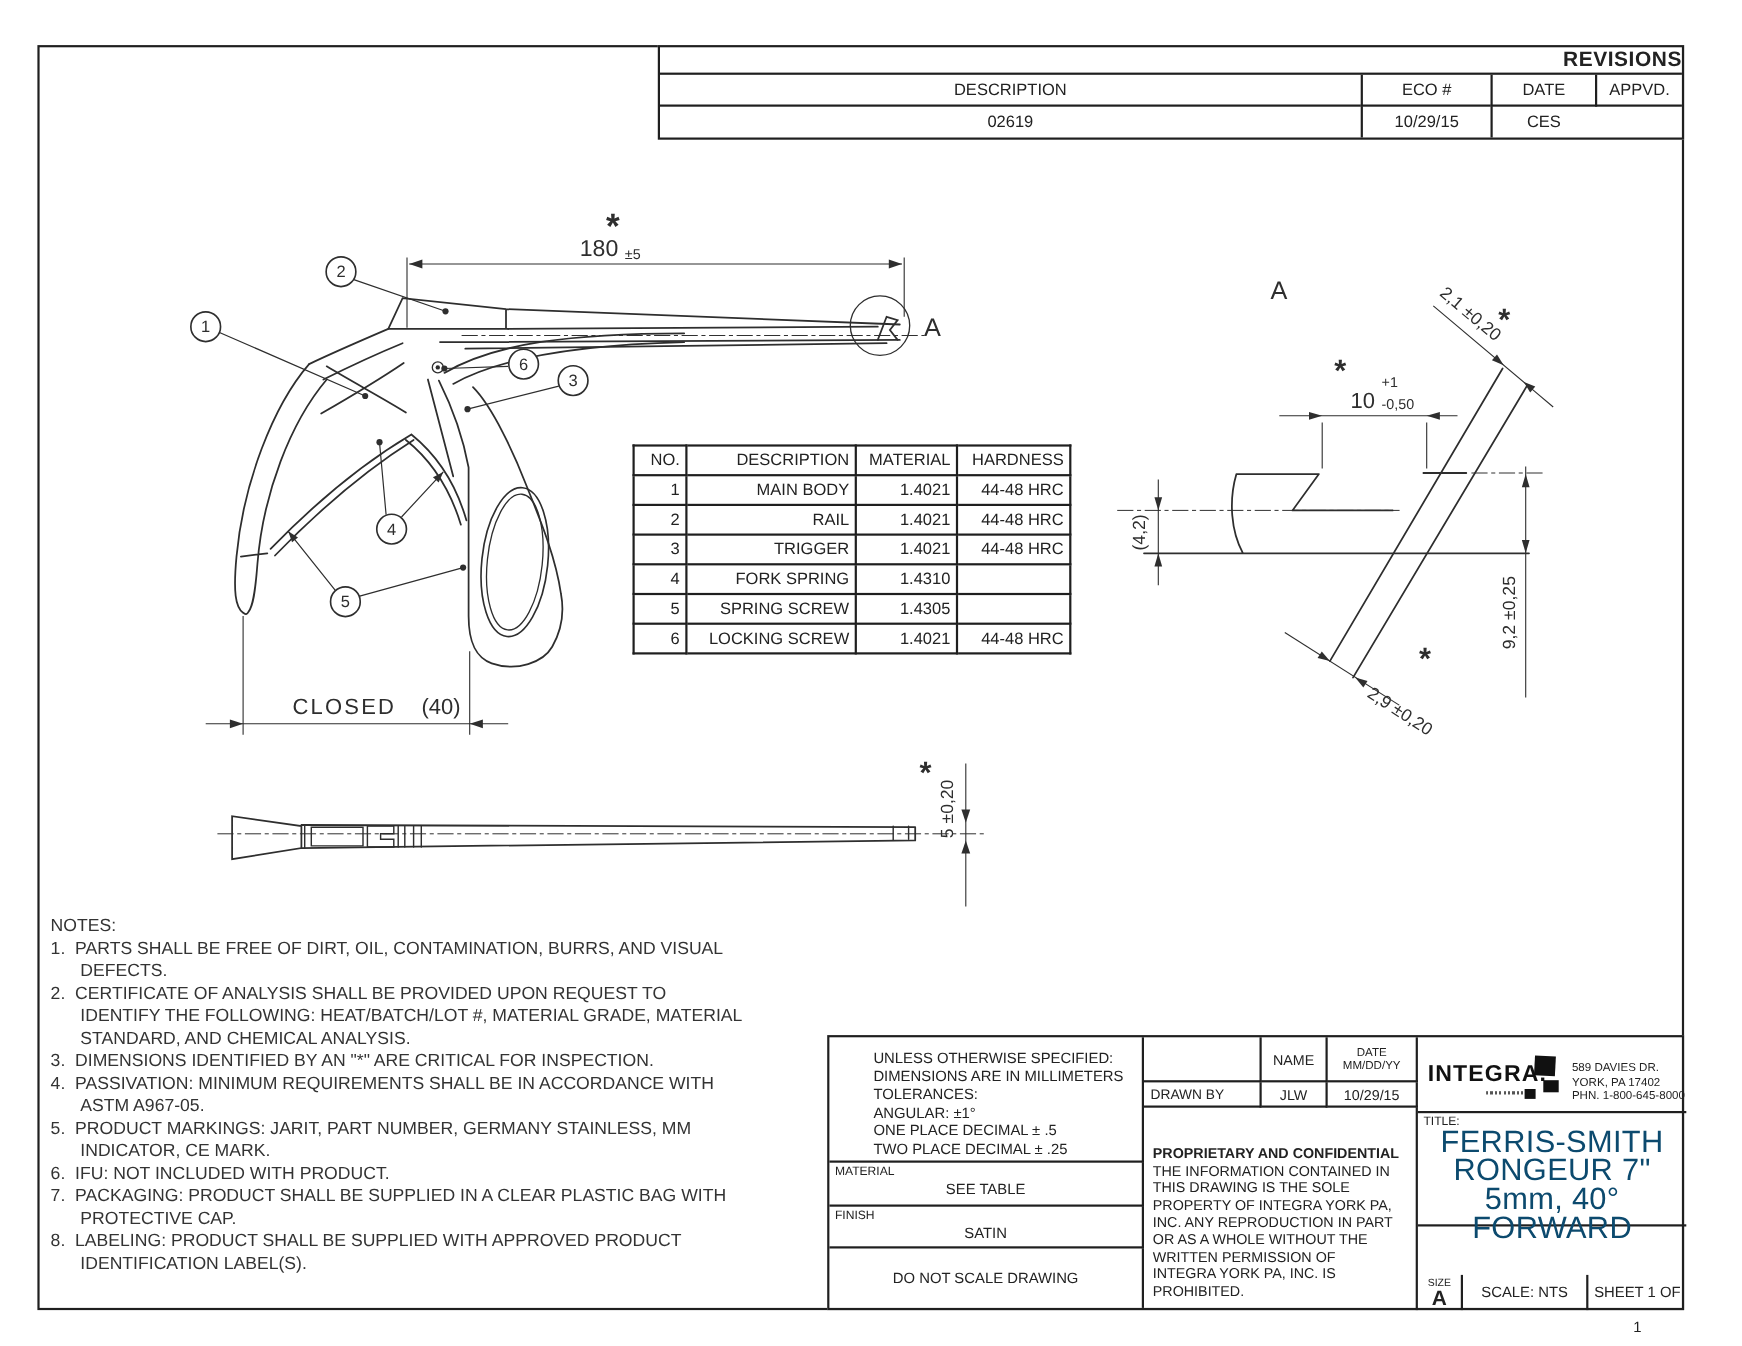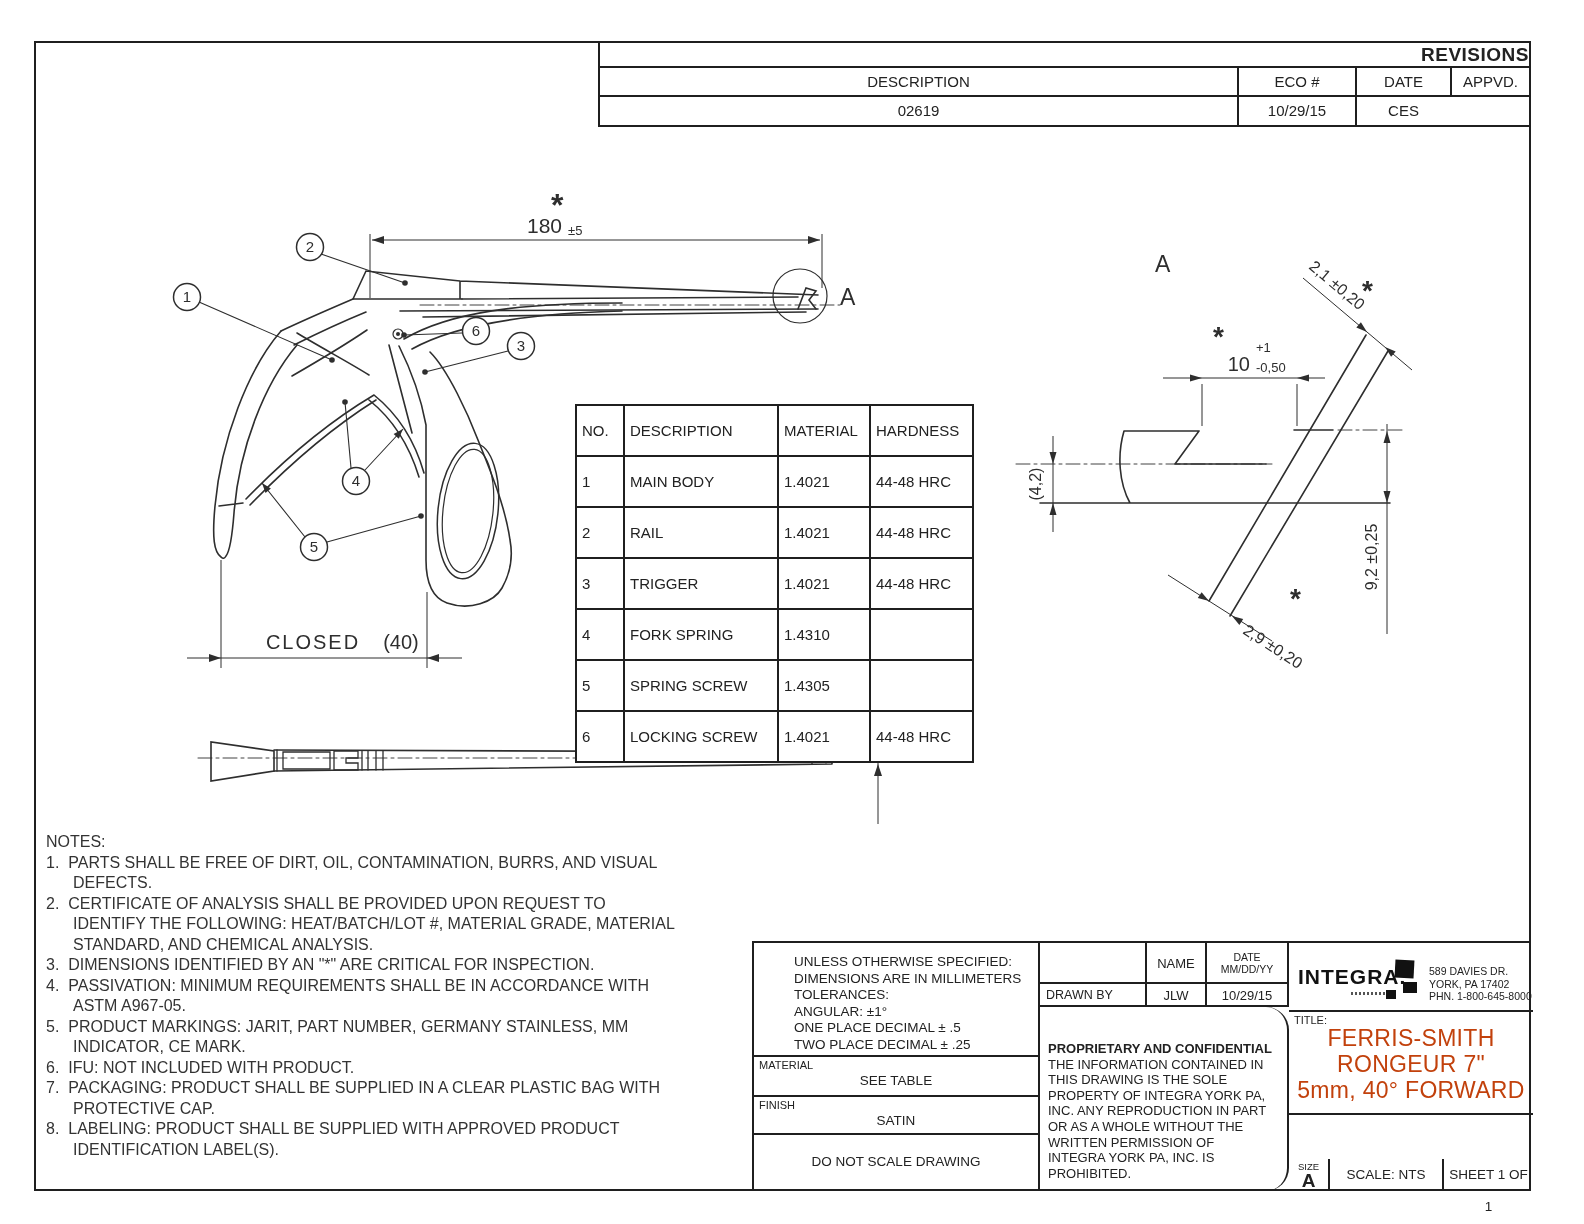--- a/index.html
+++ b/index.html
@@ -20,21 +20,21 @@
                font-size:19px; border-bottom:2px solid #1f1f1f; letter-spacing:.5px; }
   .rev-row { display:grid; grid-template-columns:637px 118px 95px 1fr; }
   .rev-row > div { border-left:2px solid #1f1f1f; text-align:center; font-size:15px; }
   .rev-row > div:first-child { border-left:none; }
   .rev-head > div { height:27px; line-height:27px; border-bottom:2px solid #1f1f1f; }
   .rev-data > div { height:28px; line-height:28px; }
 
   
   table.parts { position:absolute; left:575px; top:404px; border-collapse:collapse; background:#fff; }
   .parts th, .parts td { border:2px solid #1f1f1f; font-size:15px; font-weight:normal;
-                         text-align:left; height:25px; line-height:25px; padding:12px 5px; }
+                         text-align:right; height:25px; line-height:25px; padding:0 5px; }
   .parts .c-no { width:36px; } .parts .c-desc { width:142px; }
   .parts .c-mat { width:80px; } .parts .c-hard { width:91px; }
 
   
   .notes { left:46px; top:832px; width:632px; font-size:16px; line-height:20.5px; color:#333; }
   .notes ol { margin:0; padding:0; list-style:none; counter-reset:n; }
   .notes li { counter-increment:n; padding-left:27px; text-indent:-27px; }
   .notes li::before { content:counter(n) ".\00a0\00a0"; }
 
   
@@ -46,34 +46,34 @@
   .fin { left:0; top:154px; width:286px; height:38px; }
   .dns { left:0; top:192px; width:286px; height:54px; text-align:center; line-height:54px; font-size:13.5px; }
   .lbl-sm { position:absolute; left:5px; top:2px; font-size:11px; }
   .cell-val { text-align:center; margin-top:16px; font-size:13.5px; }
   .r1a { left:286px; top:0; width:107px; height:41px; }
   .r1b { left:393px; top:0; width:60px; height:41px; text-align:center; line-height:41px; font-size:13px; }
   .r1c { left:453px; top:0; width:82px; height:41px; text-align:center; font-size:10.5px; line-height:12px; padding-top:8px; }
   .r2a { left:286px; top:41px; width:107px; height:23px; font-size:12.5px; line-height:23px; padding-left:6px; }
   .r2b { left:393px; top:41px; width:60px; height:23px; text-align:center; font-size:13px; line-height:23px; }
   .r2c { left:453px; top:41px; width:82px; height:23px; text-align:center; font-size:13px; line-height:23px; }
-  .prop { left:286px; top:64px; width:249px; height:184px; padding:34px 8px 0 8px;border-radius:23px; }
+  .prop { left:286px; top:64px; width:249px; height:184px; padding:34px 8px 0 8px; }
   .prop-title { font-weight:bold; font-size:13px; line-height:15.6px; }
   .prop-body { font-size:13px; line-height:15.6px; width:218px; }
   .logo-cell { left:535px; top:0; width:244px; height:69px; }
   .logo-name { position:absolute; left:9px; top:22px; font-size:21px; font-weight:600; letter-spacing:1px; color:#111; }
   .logo-tagline { position:absolute; left:62px; top:49px; width:44px; height:3px;
                   background:repeating-linear-gradient(90deg,#555 0 2px,transparent 2px 4px); }
   .sq { position:absolute; background:#111; }
   .sq1 { left:106px; top:17px; width:19px; height:18px; transform:rotate(3deg); }
   .sq2 { left:114px; top:39px; width:14px; height:11px; }
   .sq3 { left:97px; top:47px; width:10px; height:9px; }
   .addr { position:absolute; left:140px; top:22px; font-size:10.5px; line-height:12.5px; }
   .title-cell { left:535px; top:69px; width:244px; height:103px; }
-  .title-lines { text-align:center; padding-top:13px; font-size:23px; line-height:26px; letter-spacing:.3px; color:#c2410c; }
+  .title-lines { text-align:center; padding-top:13px; font-size:28px; line-height:26px; letter-spacing:.3px; color:#0c4a6e; }
   .part-cell { left:535px; top:172px; width:244px; height:44px; }
   .part-num { text-align:center; margin-top:17px; font-size:21px; }
   .size-cell { left:535px; top:216px; width:41px; height:32px; text-align:center; }
   .size-lbl { font-size:9.5px; margin-top:2px; }
   .size-val { font-size:19px; font-weight:bold; line-height:18px; }
   .scale-cell { left:576px; top:216px; width:114px; height:32px; text-align:center; line-height:32px; font-size:13.5px; }
   .sheet-cell { left:690px; top:216px; width:89px; height:32px; text-align:center; line-height:32px; font-size:13.5px; }
 </style>
 </head>
 <body>

